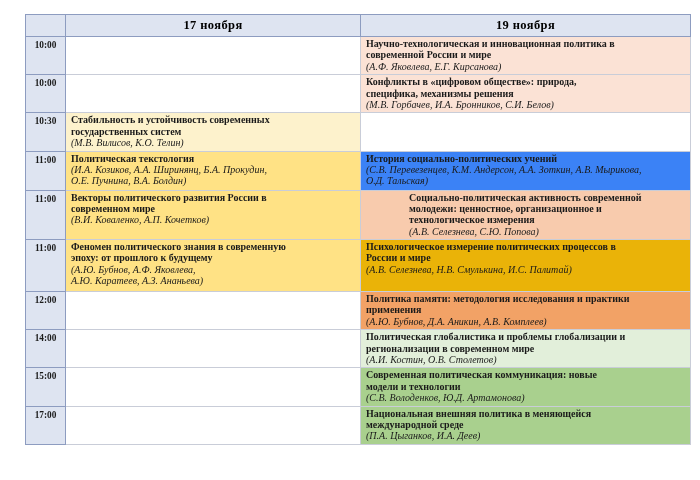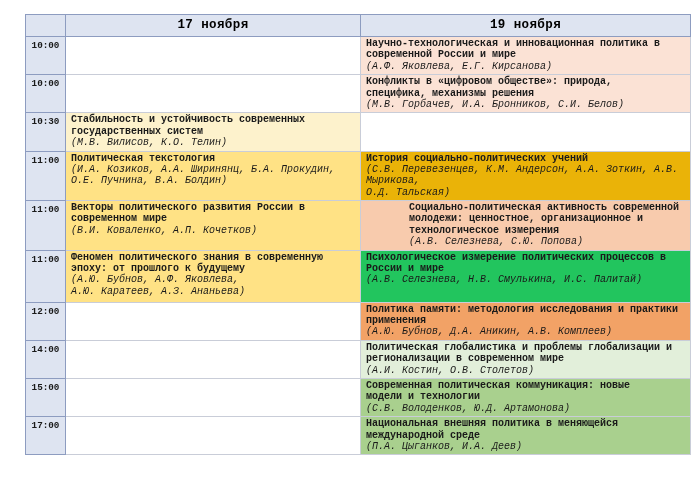--- a/index.html
+++ b/index.html
@@ -1,18 +1,18 @@
 <!DOCTYPE html>
 <html style="--header_bg: #dee4f1; --border-strong: #8d9cc0; --border-light: #c9cdd8; --peach_light: #fbe2d5; --peach: #f8cbad; --orange: #f2a266; --yellow_light: #fdf2cc; --yellow: #ffe285; --green_light: #e2efda; --green: #a9d08e;"><head>
 <meta charset="utf-8">
 <style>
   html,body{margin:0;padding:0;background:#e9e9e9;}
   .canvas{
     position:relative;width:700px;height:480px;background:#ffffff;overflow:hidden;
-    font-family:Liberation Mono, monospace;color:#1a1a1a;
+    font-family:Liberation Serif, serif;color:#1a1a1a;
   }
   table.schedule{
     position:absolute;left:25px;top:14px;width:665px;
     border-collapse:separate;border-spacing:0;table-layout:fixed;
     border-top:1px solid var(--border-strong);
     border-left:1px solid var(--border-strong);
   }
   col.col-time{width:40px;}
   col.col-d17{width:295px;}
   col.col-d19{width:330px;}
@@ -86,21 +86,21 @@
       <td class="cell"></td>
     </tr>
 
     <tr style="height:39px">
       <td class="time">11:00</td>
       <td class="cell" style="background-color: rgb(255, 226, 133);">
         <div class="t">Политическая текстология</div>
         <div class="n">(И.А. Козиков, А.А. Ширинянц, Б.А. Прокудин,
 О.Е. Пучнина, В.А. Болдин)</div>
       </td>
-      <td class="cell" style="background-color: #eab308;">
+      <td class="cell" style="background-color: #3b82f6;">
         <div class="t">История социально-политических учений</div>
         <div class="n">(С.В. Перевезенцев, К.М. Андерсон, А.А. Зоткин, А.В. Мырикова,
 О.Д. Тальская)</div>
       </td>
     </tr>
 
     <tr style="height:40px">
       <td class="time">11:00</td>
       <td class="cell" style="background-color: rgb(255, 226, 133);">
         <div class="t">Векторы политического развития России в
@@ -116,21 +116,21 @@
     </tr>
 
     <tr style="height:52px">
       <td class="time">11:00</td>
       <td class="cell" style="background-color: rgb(255, 226, 133);">
         <div class="t">Феномен политического знания в современную
 эпоху: от прошлого к будущему</div>
         <div class="n">(А.Ю. Бубнов, А.Ф. Яковлева,
 А.Ю. Каратеев, А.З. Ананьева)</div>
       </td>
-      <td class="cell" style="background-color: #22c55e;">
+      <td class="cell" style="background-color: #eab308;">
         <div class="t">Психологическое измерение политических процессов в
 России и мире</div>
         <div class="n">(А.В. Селезнева, Н.В. Смулькина, И.С. Палитай)</div>
       </td>
     </tr>
 
     <tr style="height:35px">
       <td class="time">12:00</td>
       <td class="cell"></td>
       <td class="cell" style="background-color: rgb(242, 162, 102);">

